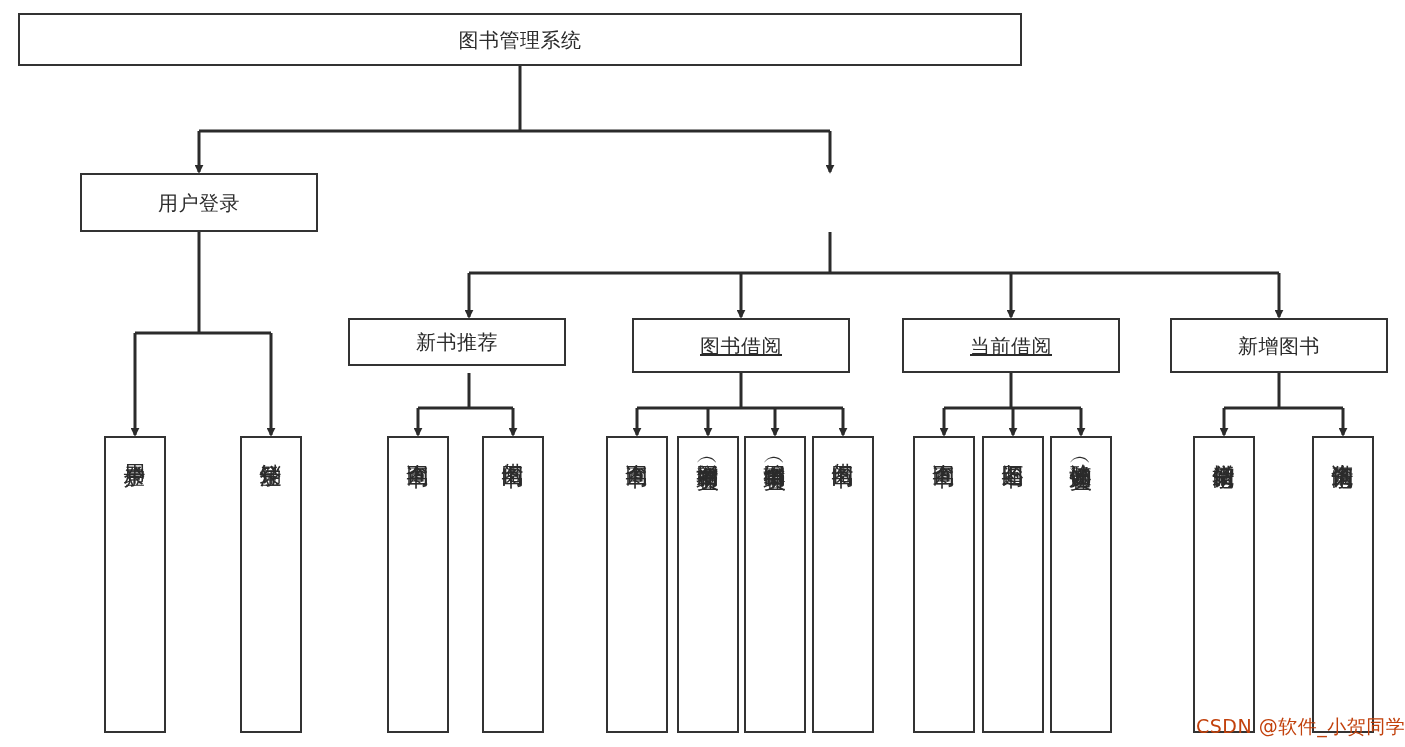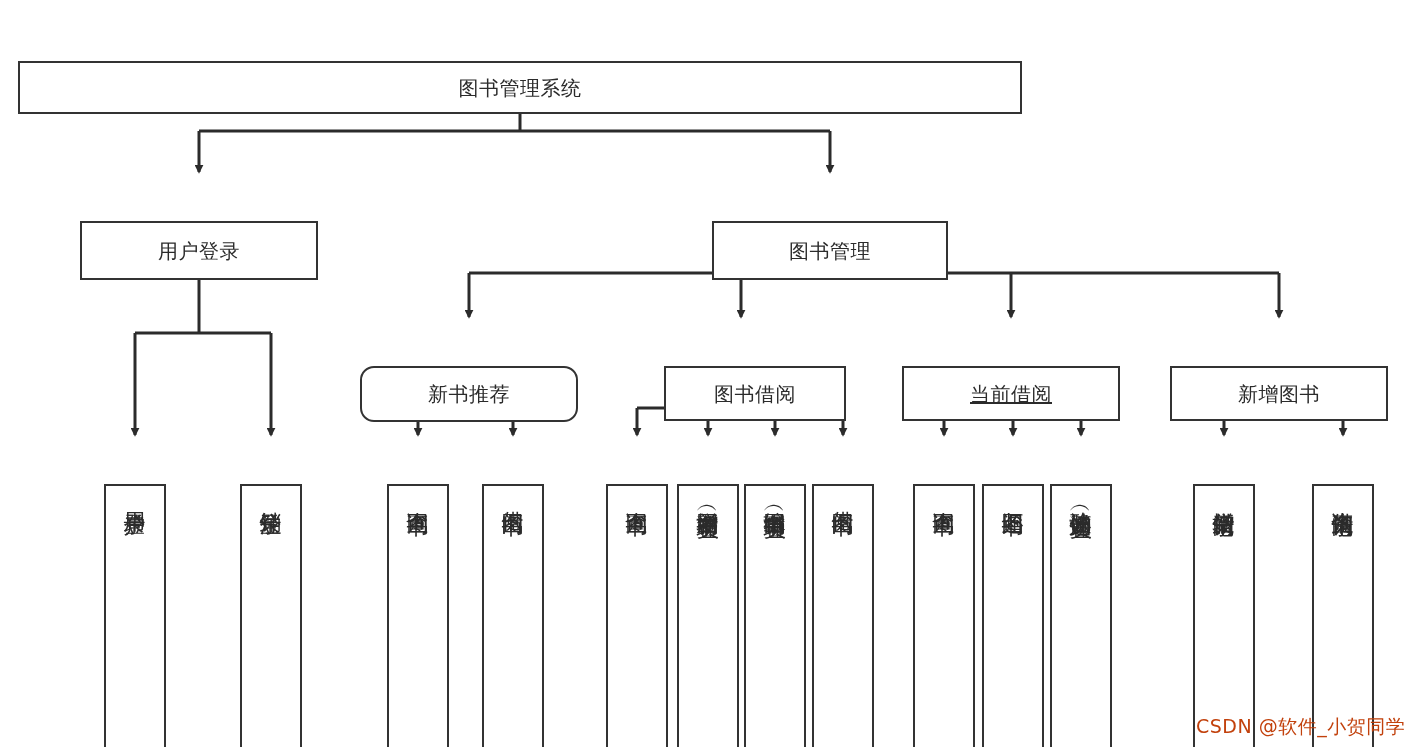--- a/index.html
+++ b/index.html
@@ -28,21 +28,20 @@
   }
   .node {
     position: absolute;
     box-sizing: border-box;
     background: #ffffff;
     border: 2px solid #333333;
     display: flex;
     align-items: center;
     justify-content: center;
     color: #2b2b2b;
-    margin-top: 48px;
   }
   .node-horizontal .node-label {
     font-size: 20px;
     line-height: 1.2;
     letter-spacing: 0.5px;
     white-space: nowrap;
   }
   .node-vertical {
     padding: 8px 2px;
     align-items: flex-start;
@@ -113,28 +112,25 @@
       </g>
   </svg>
 
   <div class="node node-horizontal" id="node-root" style="left: 18px; top: 13px; width: 1004px; height: 53px;">
     <span class="node-label">图书管理系统</span>
   </div>
 
   <div class="node node-horizontal" id="node-user-login" style="left: 80px; top: 173px; width: 238px; height: 59px;">
     <span class="node-label">用户登录</span>
   </div>
-  <div class="node node-horizontal" id="node-book-manage" style="left: 712px; top: 173px; width: 236px; height: 59px;">
-    <span class="node-label">图书管理</span>
-  </div>
 
-  <div class="node node-horizontal" id="node-new-book-recommend" style="left: 360px; top: 318px; width: 218px; height: 56px; border-radius: 14px;">
+  <div class="node node-horizontal" id="node-new-book-recommend" style="left: 348px; top: 318px; width: 218px; height: 48px;">
     <span class="node-label">新书推荐</span>
   </div>
-  <div class="node node-horizontal" id="node-book-borrow" style="left: 664px; top: 318px; width: 182px; height: 55px;">
+  <div class="node node-horizontal" id="node-book-borrow" style="left: 632px; top: 318px; width: 218px; height: 55px; text-decoration: underline;">
     <span class="node-label">图书借阅</span>
   </div>
   <div class="node node-horizontal" id="node-current-borrow" style="left: 902px; top: 318px; width: 218px; height: 55px; text-decoration: underline;">
     <span class="node-label">当前借阅</span>
   </div>
   <div class="node node-horizontal" id="node-borrow-record" style="left: 1170px; top: 318px; width: 218px; height: 55px;">
     <span class="node-label">新增图书</span>
   </div>
 
   <div class="node node-vertical" id="node-leaf-user-login" style="left: 104px; top: 436px; width: 62px; height: 297px;">

